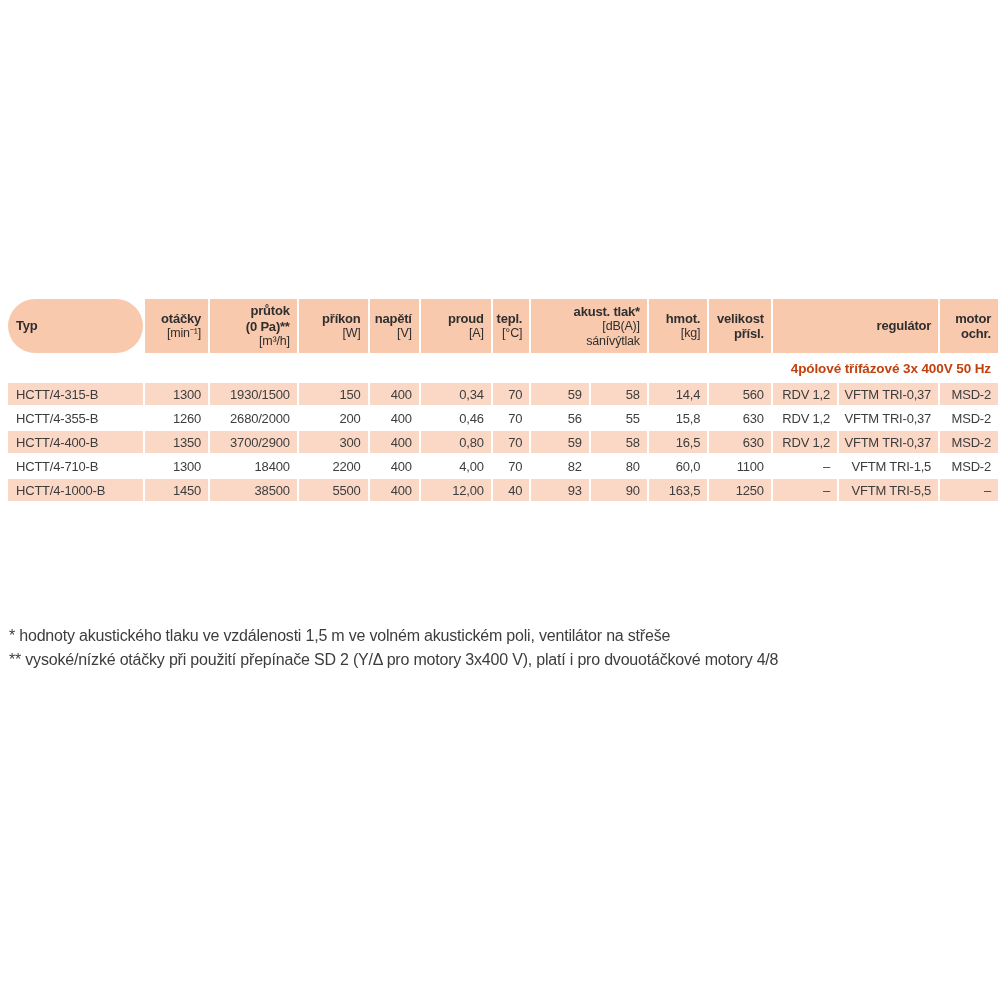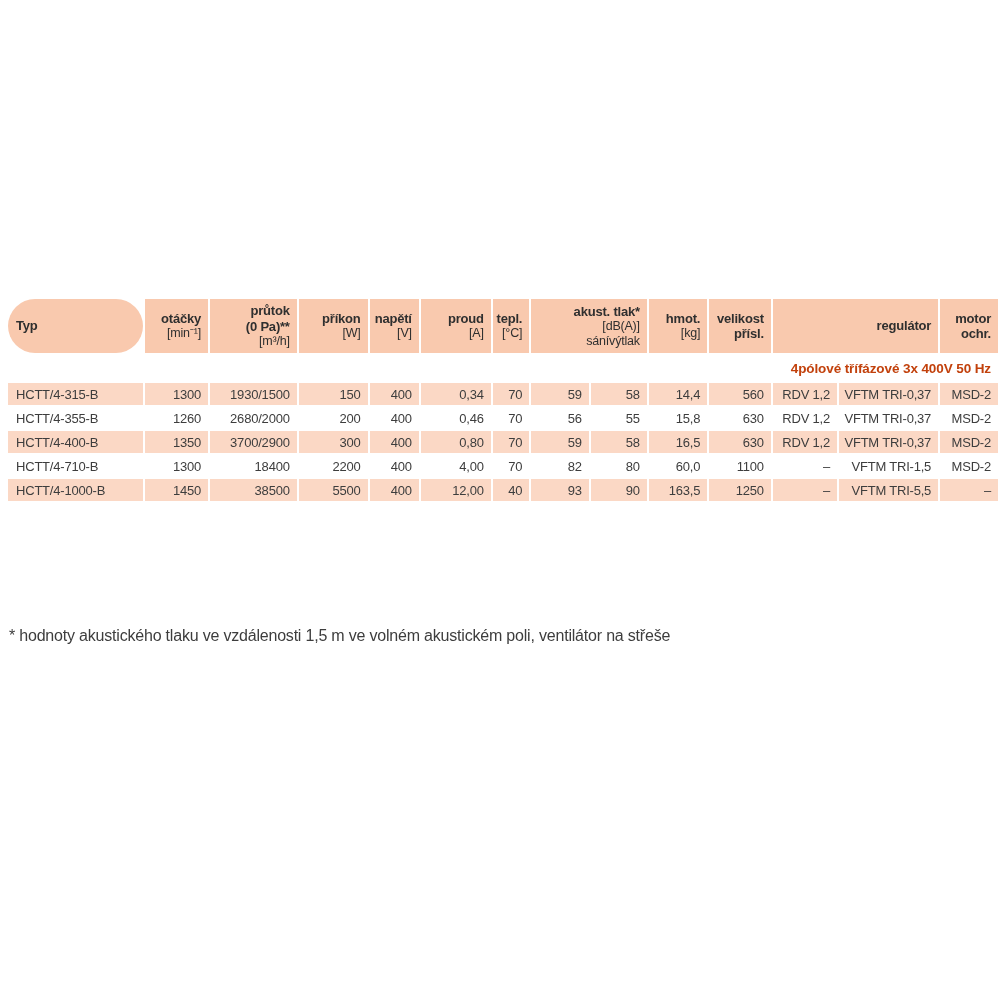--- a/index.html
+++ b/index.html
@@ -204,13 +204,14 @@
           <td>–</td>
           <td>VFTM TRI-5,5</td>
           <td>–</td>
         </tr>
       </tbody>
   </table>
 </div>
 
 <div class="footnotes">
   <div>* hodnoty akustického tlaku ve vzdálenosti 1,5 m ve volném akustickém poli, ventilátor na střeše</div>
+  <div>** vysoké/nízké otáčky při použití přepínače SD 2 (Y/Δ pro motory 3x400 V), platí i pro dvouotáčkové motory 4/8</div>
 </div>
 
 </body></html>

